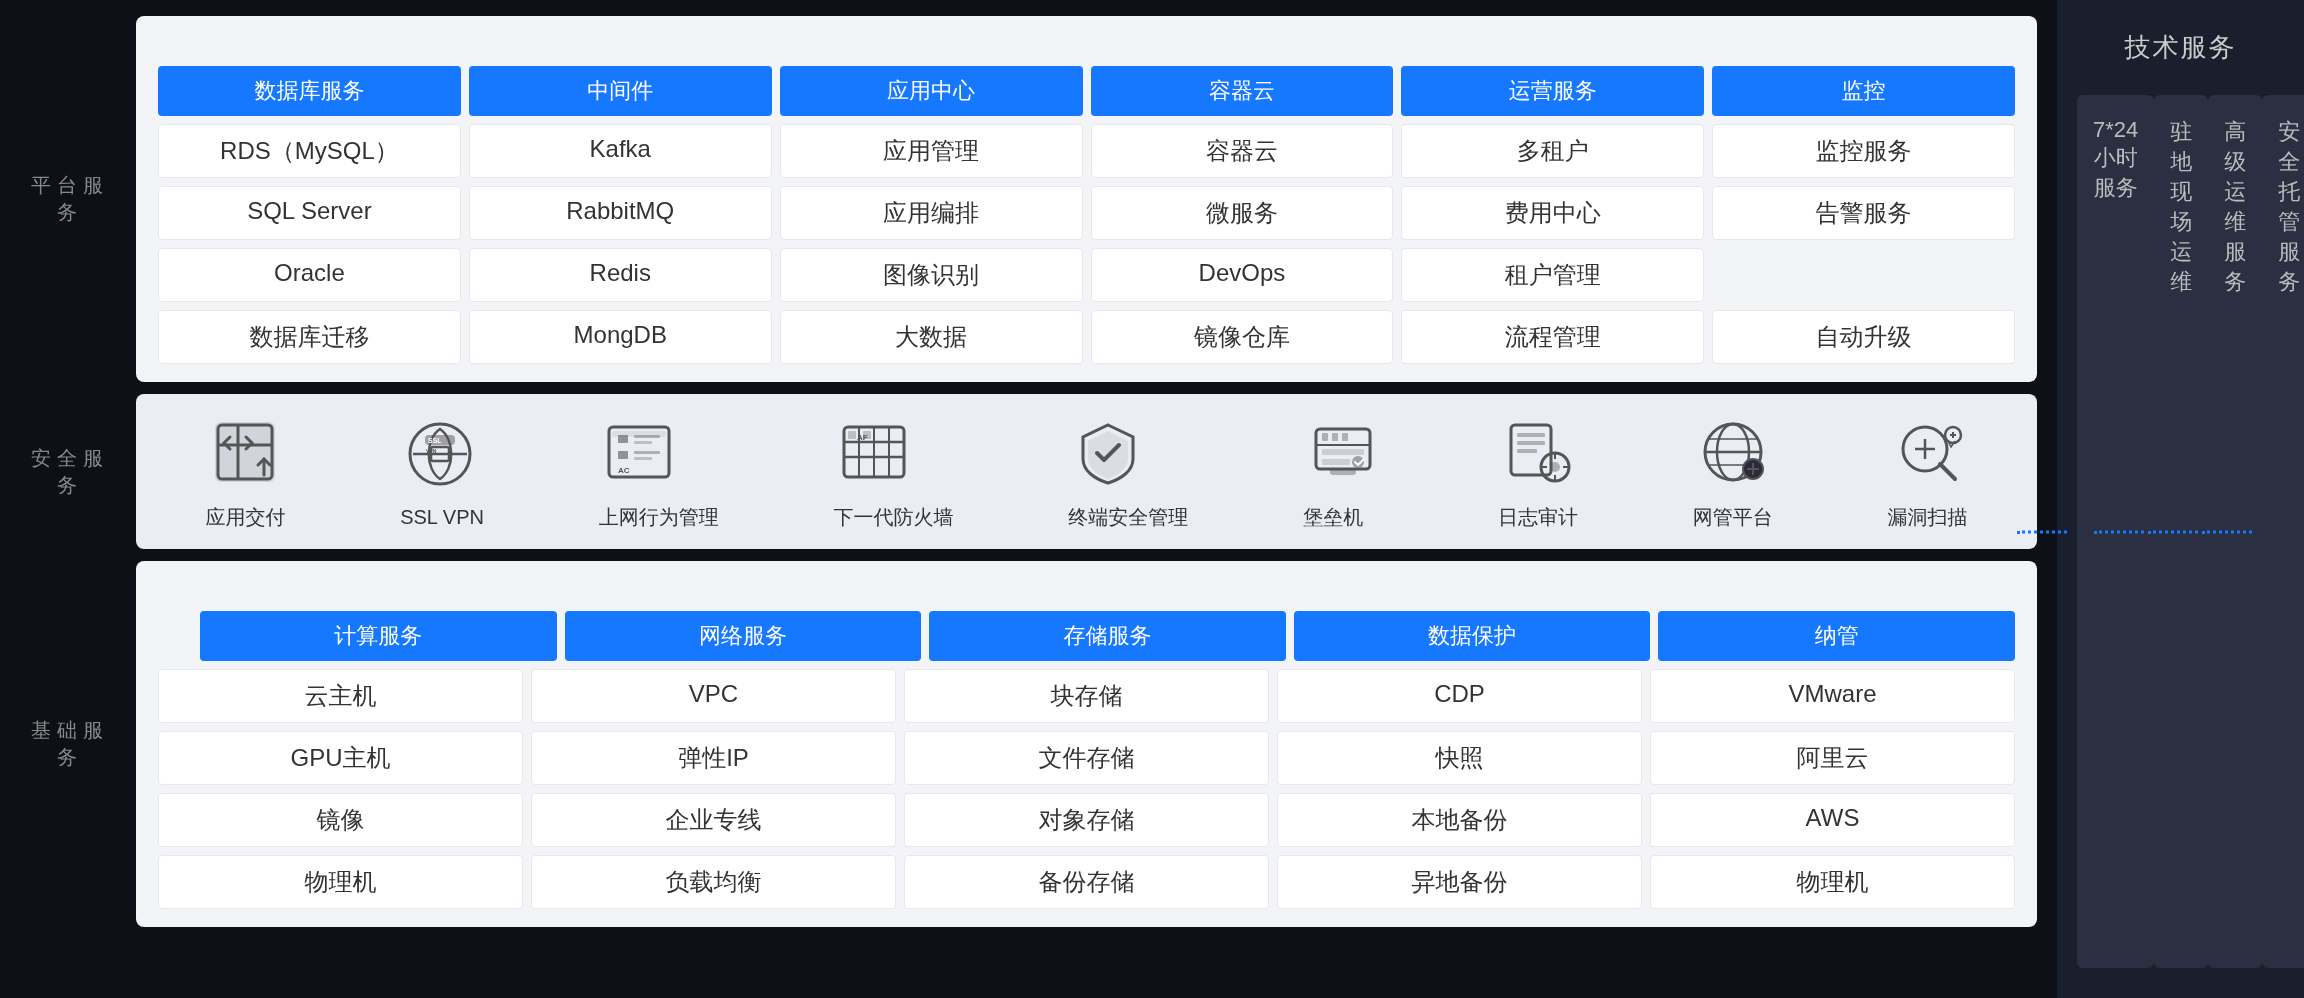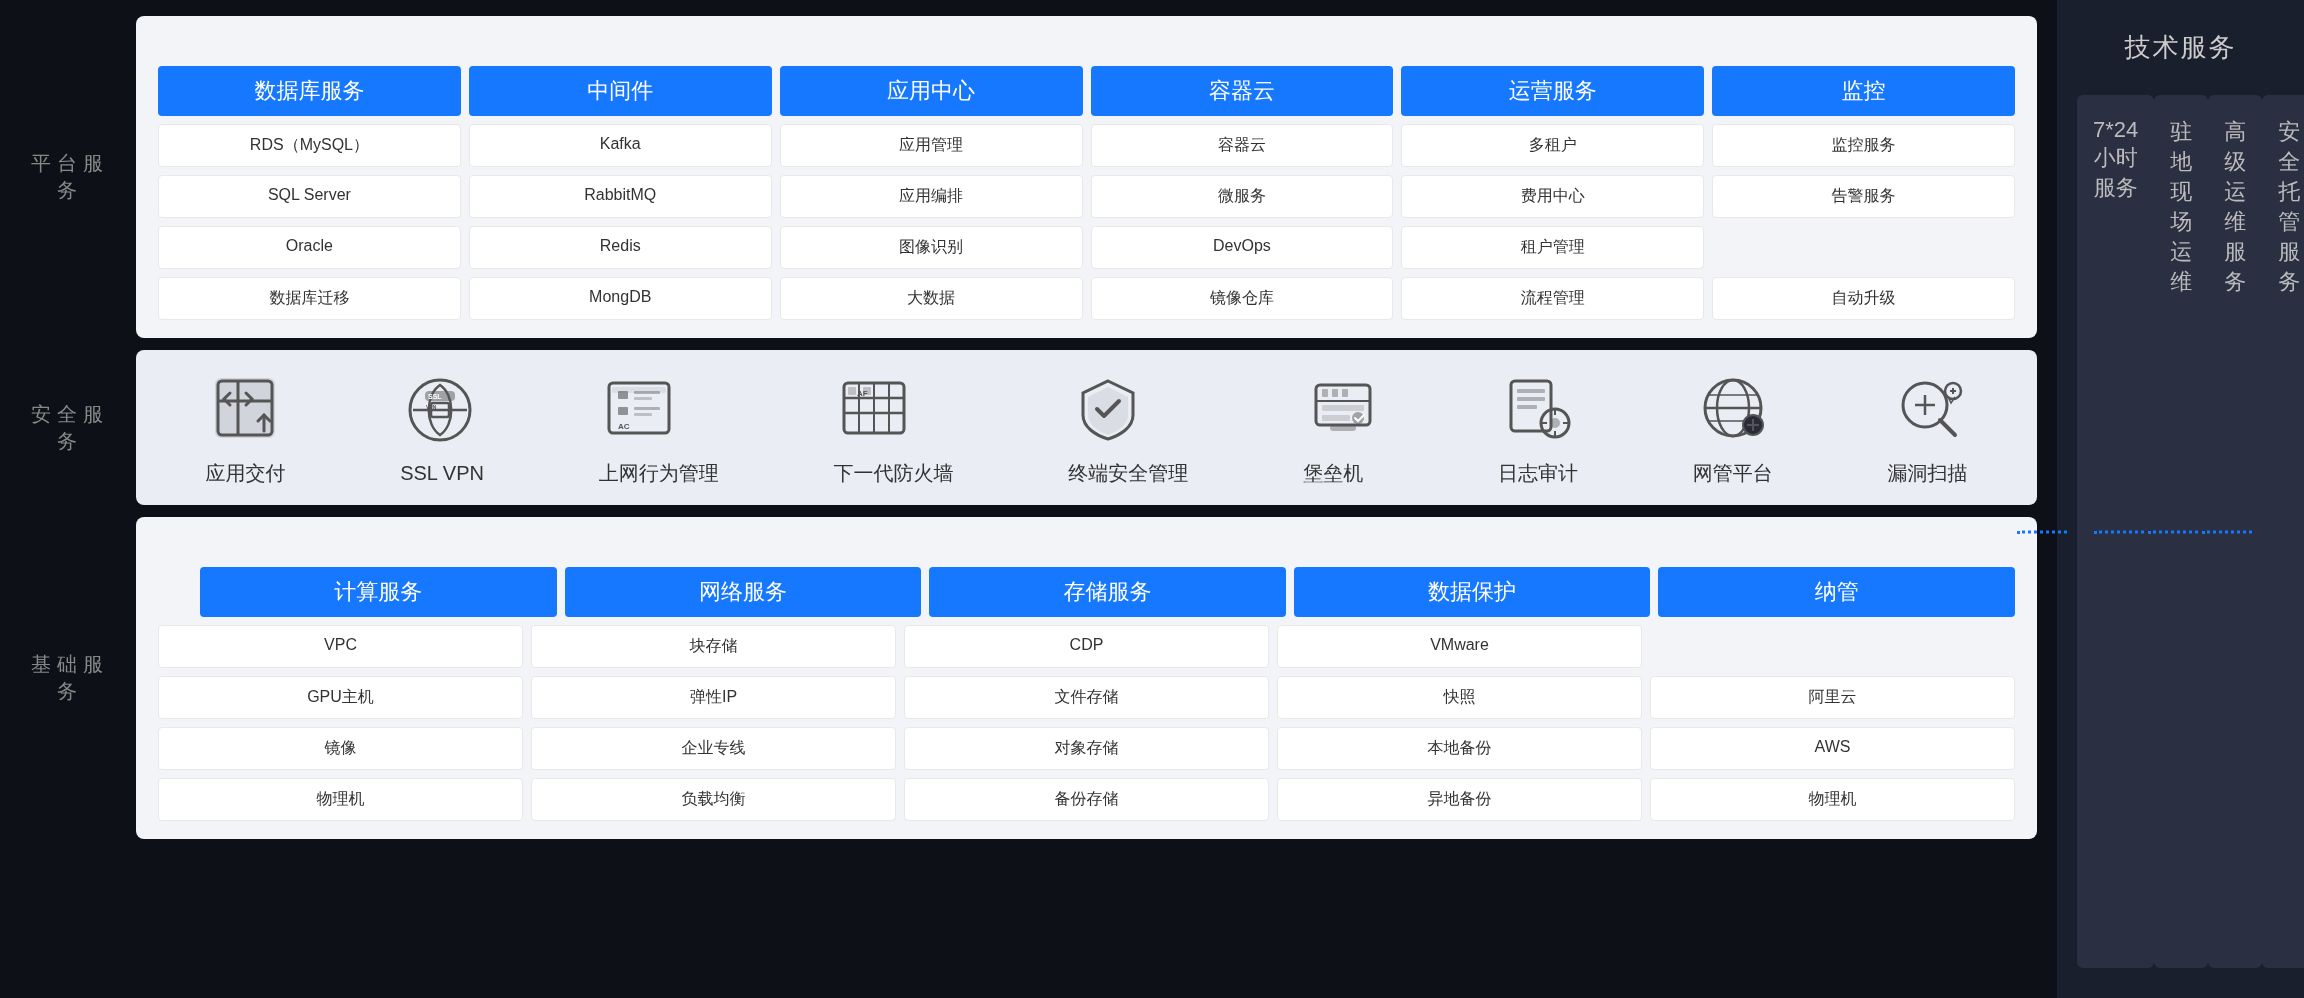--- a/index.html
+++ b/index.html
@@ -41,21 +41,21 @@
       display: grid;
       grid-template-columns: repeat(6, 1fr);
       gap: 8px;
     }
 
     .data-cell {
       background: white;
       text-align: center;
       padding: 10px 8px;
       border-radius: 4px;
-      font-size: 16px;
+      font-size: 24px;
       color: #333;
       border: 1px solid #e8e8e8;
     }
 
     .security-icons-row {
       display: flex;
       align-items: center;
       justify-content: space-around;
       gap: 20px;
     }
@@ -420,20 +420,21 @@
           <div class="header-cell">计算服务</div>
           <div class="header-cell">网络服务</div>
           <div class="header-cell">存储服务</div>
           <div class="header-cell">数据保护</div>
           <div class="header-cell">纳管</div>
         </div>
 
         <div class="infra-data-rows">
 
           <div class="infra-data-row">
+            <div class="data-cell">云主机</div>
             <div class="data-cell">VPC</div>
             <div class="data-cell">块存储</div>
             <div class="data-cell">CDP</div>
             <div class="data-cell">VMware</div>
           </div>
 
           <div class="infra-data-row">
             <div class="data-cell">GPU主机</div>
             <div class="data-cell">弹性IP</div>
             <div class="data-cell">文件存储</div>

